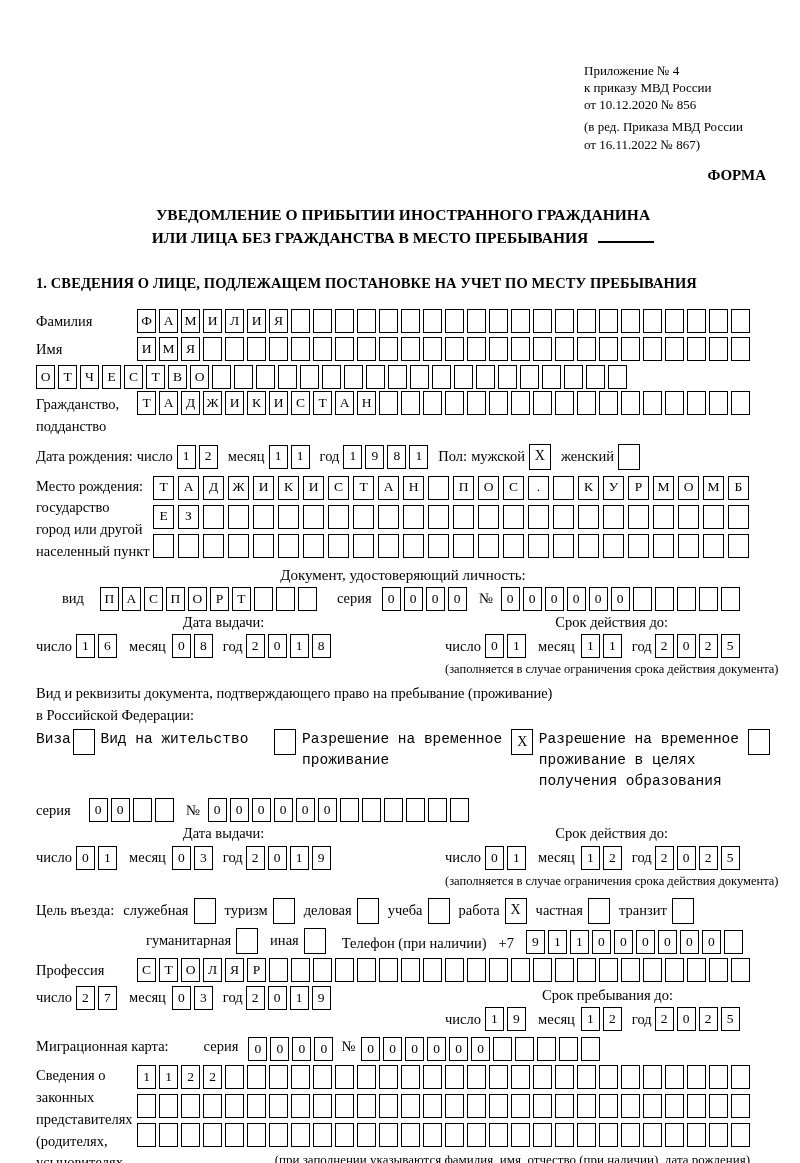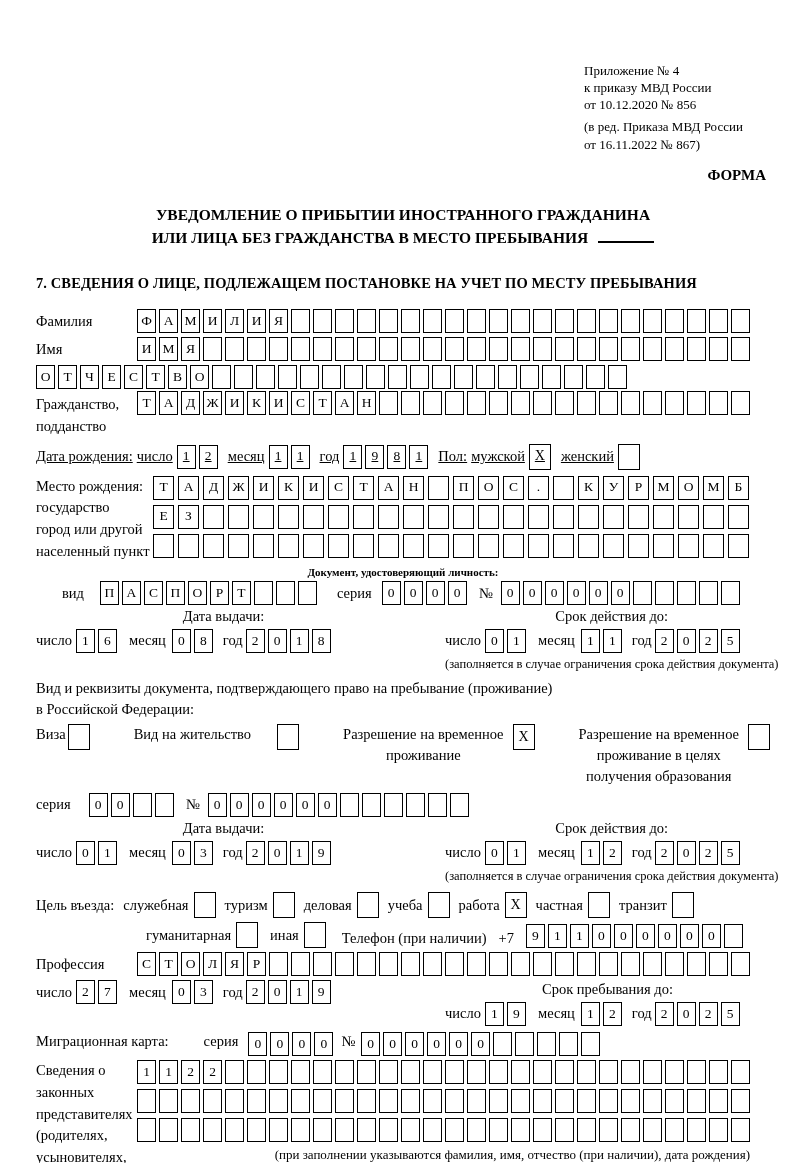--- a/index.html
+++ b/index.html
@@ -36,51 +36,51 @@
     display:flex; align-items:center; justify-content:center;
     font-size:13.5px; background:#fff;
   }
   .boxes.wide { gap:4px; }
   .boxes.wide .cell { width:21px; }
   .cb .cell { width:22px; height:26px; font-size:14px; }
 
   .mt2{margin-top:2px}.mt4{margin-top:4px}.mt6{margin-top:6px}.mt8{margin-top:8px}.mt16{margin-top:16px}
 
   
-  .bd-row { display:flex; align-items:center; gap:4px; flex-wrap:nowrap;text-decoration:underline; }
+  .bd-row { display:flex; align-items:center; gap:4px; flex-wrap:nowrap; }
   .bd-row .gap-l { margin-left:6px; }
 
   
   .twocol { display:flex; }
   .twocol .lab { flex:none; width:117px; line-height:1.5; }
   .twocol .lab.repr { width:101px; }
   .twocol .rows { display:flex; flex-direction:column; gap:5px; }
 
   
-  .center-bold { text-align:center; font-weight:bold; font-size:11px; }
+  .center-bold { text-align:center; font-weight:normal; font-size:15px; }
   .vid-row { display:flex; align-items:center; padding-left:26px; gap:0; }
   .vid-row .t1 { margin-right:16px; }
   .vid-row .t2 { margin:0 10px 0 20px; }
   .vid-row .t3 { margin:0 8px 0 12px; }
 
   
   .dates-row { display:flex; }
   .dg-left { flex:none; width:375px; }
   .dg-right { flex:1; padding-left:34px; }
   .dg-caption { text-align:center; margin-bottom:2px; }
   .dg-fields { display:flex; align-items:center; }
   .dg-fields .w1 { margin-right:4px; }
   .dg-fields .w2 { margin:0 6px 0 12px; }
   .dg-fields .w3 { margin:0 3px 0 10px; }
   .dg-note { font-size:12.5px; text-align:right; margin-top:3px; white-space:nowrap; }
 
   
   .opts { display:flex; justify-content:space-between; align-items:flex-start; }
   .opt { display:flex; align-items:flex-start; }
-  .opt .txt { text-align:center; line-height:1.45; }
+  .opt .txt { line-height:1.45;font-family:Liberation Mono, monospace; }
   .opt .cb { margin-top:0; }
   .opt.o1 .cb { margin-left:2px; }
   .opt.o2 .cb { margin-left:26px; }
   .opt.o3 .cb { margin-left:9px; }
   .opt.o4 .cb { margin-left:9px; }
 
   .ser-row { display:flex; align-items:center; }
   .ser-row .s1 { margin-right:18px; }
   .ser-row .s2 { margin:0 8px 0 12px; }
 
@@ -113,21 +113,21 @@
       </div>
     </div>
   </div>
   <div class="form-label">ФОРМА</div>
 
   <div class="title">
     <div>УВЕДОМЛЕНИЕ О ПРИБЫТИИ ИНОСТРАННОГО ГРАЖДАНИНА</div>
     <div><span>ИЛИ ЛИЦА БЕЗ ГРАЖДАНСТВА В МЕСТО ПРЕБЫВАНИЯ</span><span class="blank-line"></span></div>
   </div>
 
-  <div class="sec-head">7. СВЕДЕНИЯ О ЛИЦЕ, ПОДЛЕЖАЩЕМ ПОСТАНОВКЕ НА УЧЕТ ПО МЕСТУ ПРЕБЫВАНИЯ</div>
+  <div class="sec-head">1. СВЕДЕНИЯ О ЛИЦЕ, ПОДЛЕЖАЩЕМ ПОСТАНОВКЕ НА УЧЕТ ПО МЕСТУ ПРЕБЫВАНИЯ</div>
 
   <div class="frow mt16">
     <div class="flabel">Фамилия</div>
     <div class="boxes">
         <span class="cell">Ф</span>
         <span class="cell">А</span>
         <span class="cell">М</span>
         <span class="cell">И</span>
         <span class="cell">Л</span>
         <span class="cell">И</span>

